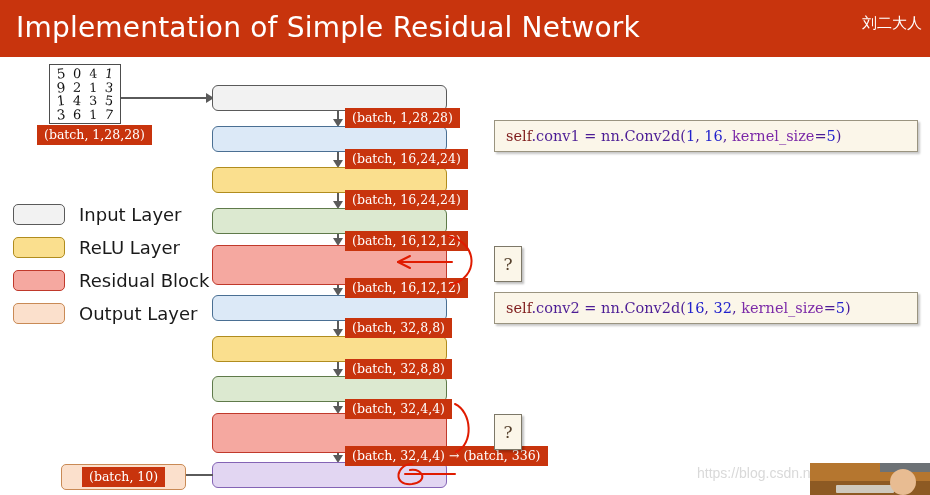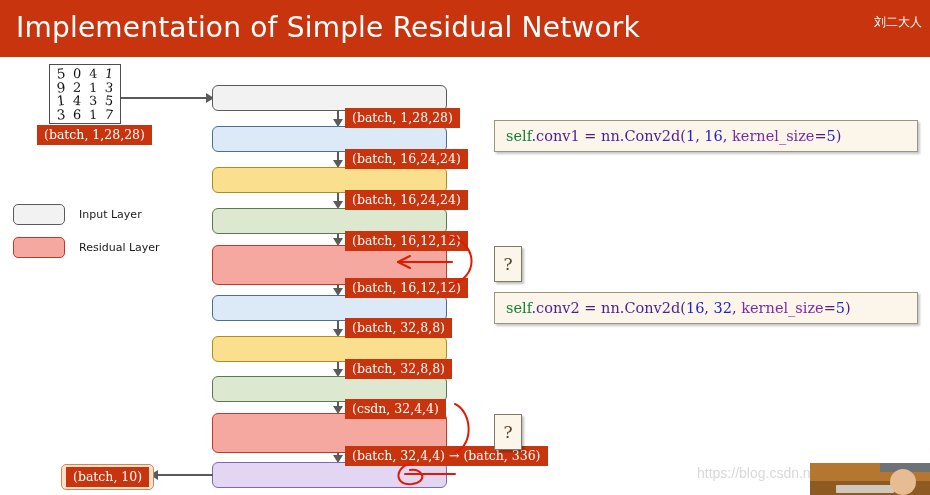--- a/index.html
+++ b/index.html
@@ -15,21 +15,21 @@
   #title-text{
     position:absolute;left:16px;top:11px;
     font-size:28px;color:#ffffff;letter-spacing:.2px;
     font-family:"DejaVu Sans",sans-serif;font-weight:400;
     white-space:nowrap;
   }
   #brand{
     position:absolute;right:8px;top:14px;display:flex;align-items:center;gap:9px;
   }
   #brand-name{
-    font-size:12px;color:#fff;font-family:"DejaVu Sans",sans-serif;white-space:nowrap;
+    font-size:15px;color:#fff;font-family:"DejaVu Sans",sans-serif;white-space:nowrap;
   }
   #brand-logo{
     font-size:27px;color:#fff;font-weight:700;font-style:italic;
     font-family:"DejaVu Sans",sans-serif;letter-spacing:-1px;
     transform:skewX(-4px);white-space:nowrap;line-height:1;
   }
   
   #input-thumb{
     position:absolute;left:49px;top:64px;width:72px;height:60px;
     background:#fff;border:1.6px solid #4d4d4d;
@@ -61,21 +61,21 @@
   }
   #input-shape-tag{left:37px;top:125px;}
   
   #legend{position:absolute;left:13px;top:198px;}
   .legend-row{display:flex;align-items:center;height:33px;}
   .legend-swatch{
     width:52px;height:21px;border-radius:5px;border:1.3px solid #555;
     box-sizing:border-box;flex:0 0 auto;
   }
   .legend-label{
-    margin-left:14px;font-size:11px;color:#1a1a1a;
+    margin-left:14px;font-size:18px;color:#1a1a1a;
     font-family:"DejaVu Sans",sans-serif;white-space:nowrap;
   }
   
   .layer-block{
     position:absolute;left:212px;width:235px;border-radius:6px;
     border:1.3px solid #666;box-sizing:border-box;
   }
   
   .flow-arrow{
     position:absolute;left:337px;width:1.8px;background:#5a5a5a;
@@ -84,36 +84,36 @@
     content:"";position:absolute;left:-4px;bottom:-7px;
     border-top:8px solid #5a5a5a;border-left:5px solid transparent;border-right:5px solid transparent;
   }
   
   .code-box{
     position:absolute;background:#fbf6e9;border:1.4px solid #9a9480;
     box-shadow:2px 2px 2px rgba(0,0,0,.22);
     font-family:"DejaVu Serif",serif;font-size:14.5px;
     padding:7px 11px;white-space:nowrap;box-sizing:border-box;
   }
-  .code-box .c-self{color:#15803d;}
+  .code-box .c-self{color:#7f1d1d;}
   .code-box .c-plain{color:#4c1d95;}
   .code-box .c-num{color:#2222cc;}
   .code-box .c-kw{color:#7c2aa8;}
   
   .qbox{
     position:absolute;width:28px;height:36px;background:#fbf6e9;
     border:1.4px solid #7d7868;box-shadow:2px 2px 2px rgba(0,0,0,.25);
     display:flex;align-items:center;justify-content:center;
     font-family:"DejaVu Serif",serif;font-size:17px;color:#55402c;box-sizing:border-box;
   }
   
   #output-tag-wrap{
     position:absolute;left:61px;top:464px;
     background:#fbe0cc;border:1.4px solid #c98a55;border-radius:5px;
-    padding:2px 4px;box-sizing:border-box;
+    padding:2px 20px;box-sizing:border-box;
   }
   #output-tag-wrap .shape-tag{position:static;display:block;}
   #output-connector{
     position:absolute;left:151px;top:474px;width:62px;height:1.8px;background:#5a5a5a;
   }
   #output-connector::before{
     content:"";position:absolute;left:-1px;top:-4px;
     border-right:8px solid #5a5a5a;border-top:5px solid transparent;border-bottom:5px solid transparent;
   }
   
@@ -171,22 +171,30 @@
   </div>
 <div id="thumb-connector"></div>
 <div class="shape-tag" id="input-shape-tag">(batch, 1,28,28)</div>
 
 <div id="legend">
     <div class="legend-row">
       <div class="legend-swatch" style="background: rgb(242, 242, 242); border-color: rgb(90, 90, 90);"></div>
       <div class="legend-label">Input Layer</div>
     </div>
     <div class="legend-row">
+      <div class="legend-swatch" style="background: rgb(250, 223, 142); border-color: rgb(176, 140, 30);"></div>
+      <div class="legend-label">ReLU Layer</div>
+    </div>
+    <div class="legend-row">
       <div class="legend-swatch" style="background: rgb(245, 168, 160); border-color: rgb(192, 57, 43);"></div>
-      <div class="legend-label">Residual Layer</div>
+      <div class="legend-label">Residual Block</div>
+    </div>
+    <div class="legend-row">
+      <div class="legend-swatch" style="background: rgb(251, 224, 204); border-color: rgb(201, 138, 85);"></div>
+      <div class="legend-label">Output Layer</div>
     </div>
   </div>
 
 <div id="pipeline">
     <div class="layer-block" style="top: 85px; height: 26px; background: rgb(242, 242, 242); border-color: rgb(90, 90, 90);"></div>
     <div class="flow-arrow" style="top: 111px; height: 9px;"></div>
     <div class="layer-block" style="top: 126px; height: 26px; background: rgb(220, 233, 247); border-color: rgb(74, 111, 147);"></div>
     <div class="flow-arrow" style="top: 152px; height: 9px;"></div>
     <div class="layer-block" style="top: 167px; height: 26px; background: rgb(250, 223, 142); border-color: rgb(176, 140, 30);"></div>
     <div class="flow-arrow" style="top: 193px; height: 9px;"></div>
@@ -203,21 +211,21 @@
     <div class="layer-block" style="top: 413px; height: 40px; background: rgb(245, 168, 160); border-color: rgb(192, 57, 43);"></div>
     <div class="flow-arrow" style="top: 453px; height: 3px;"></div>
     <div class="layer-block" style="top: 462px; height: 26px; background: rgb(226, 214, 242); border-color: rgb(132, 100, 181);"></div>
     <div class="shape-tag" style="left: 345px; top: 108px;">(batch, 1,28,28)</div>
     <div class="shape-tag" style="left: 345px; top: 149px;">(batch, 16,24,24)</div>
     <div class="shape-tag" style="left: 345px; top: 190px;">(batch, 16,24,24)</div>
     <div class="shape-tag" style="left: 345px; top: 231px;">(batch, 16,12,12)</div>
     <div class="shape-tag" style="left: 345px; top: 278px;">(batch, 16,12,12)</div>
     <div class="shape-tag" style="left: 345px; top: 318px;">(batch, 32,8,8)</div>
     <div class="shape-tag" style="left: 345px; top: 359px;">(batch, 32,8,8)</div>
-    <div class="shape-tag" style="left: 345px; top: 399px;">(csdn, 32,4,4)</div>
+    <div class="shape-tag" style="left: 345px; top: 399px;">(batch, 32,4,4)</div>
     <div class="shape-tag" style="left: 345px; top: 446px;">(batch, 32,4,4) → (batch, 336)</div>
   </div>
 
 <div id="output-connector"></div>
 <div id="output-tag-wrap">
   <div class="shape-tag">(batch, 10)</div>
 </div>
 
 <div id="code-layer">
     <div class="code-box" style="left: 494px; top: 120px; width: 424px;"><span class="c-self">self</span><span class="c-plain">.conv1 = nn.Conv2d(</span><span class="c-num">1</span><span class="c-plain">,  </span><span class="c-num">16</span><span class="c-plain">,  </span><span class="c-kw">kernel_size</span><span class="c-plain">=</span><span class="c-num">5</span><span class="c-plain">)</span></div>

